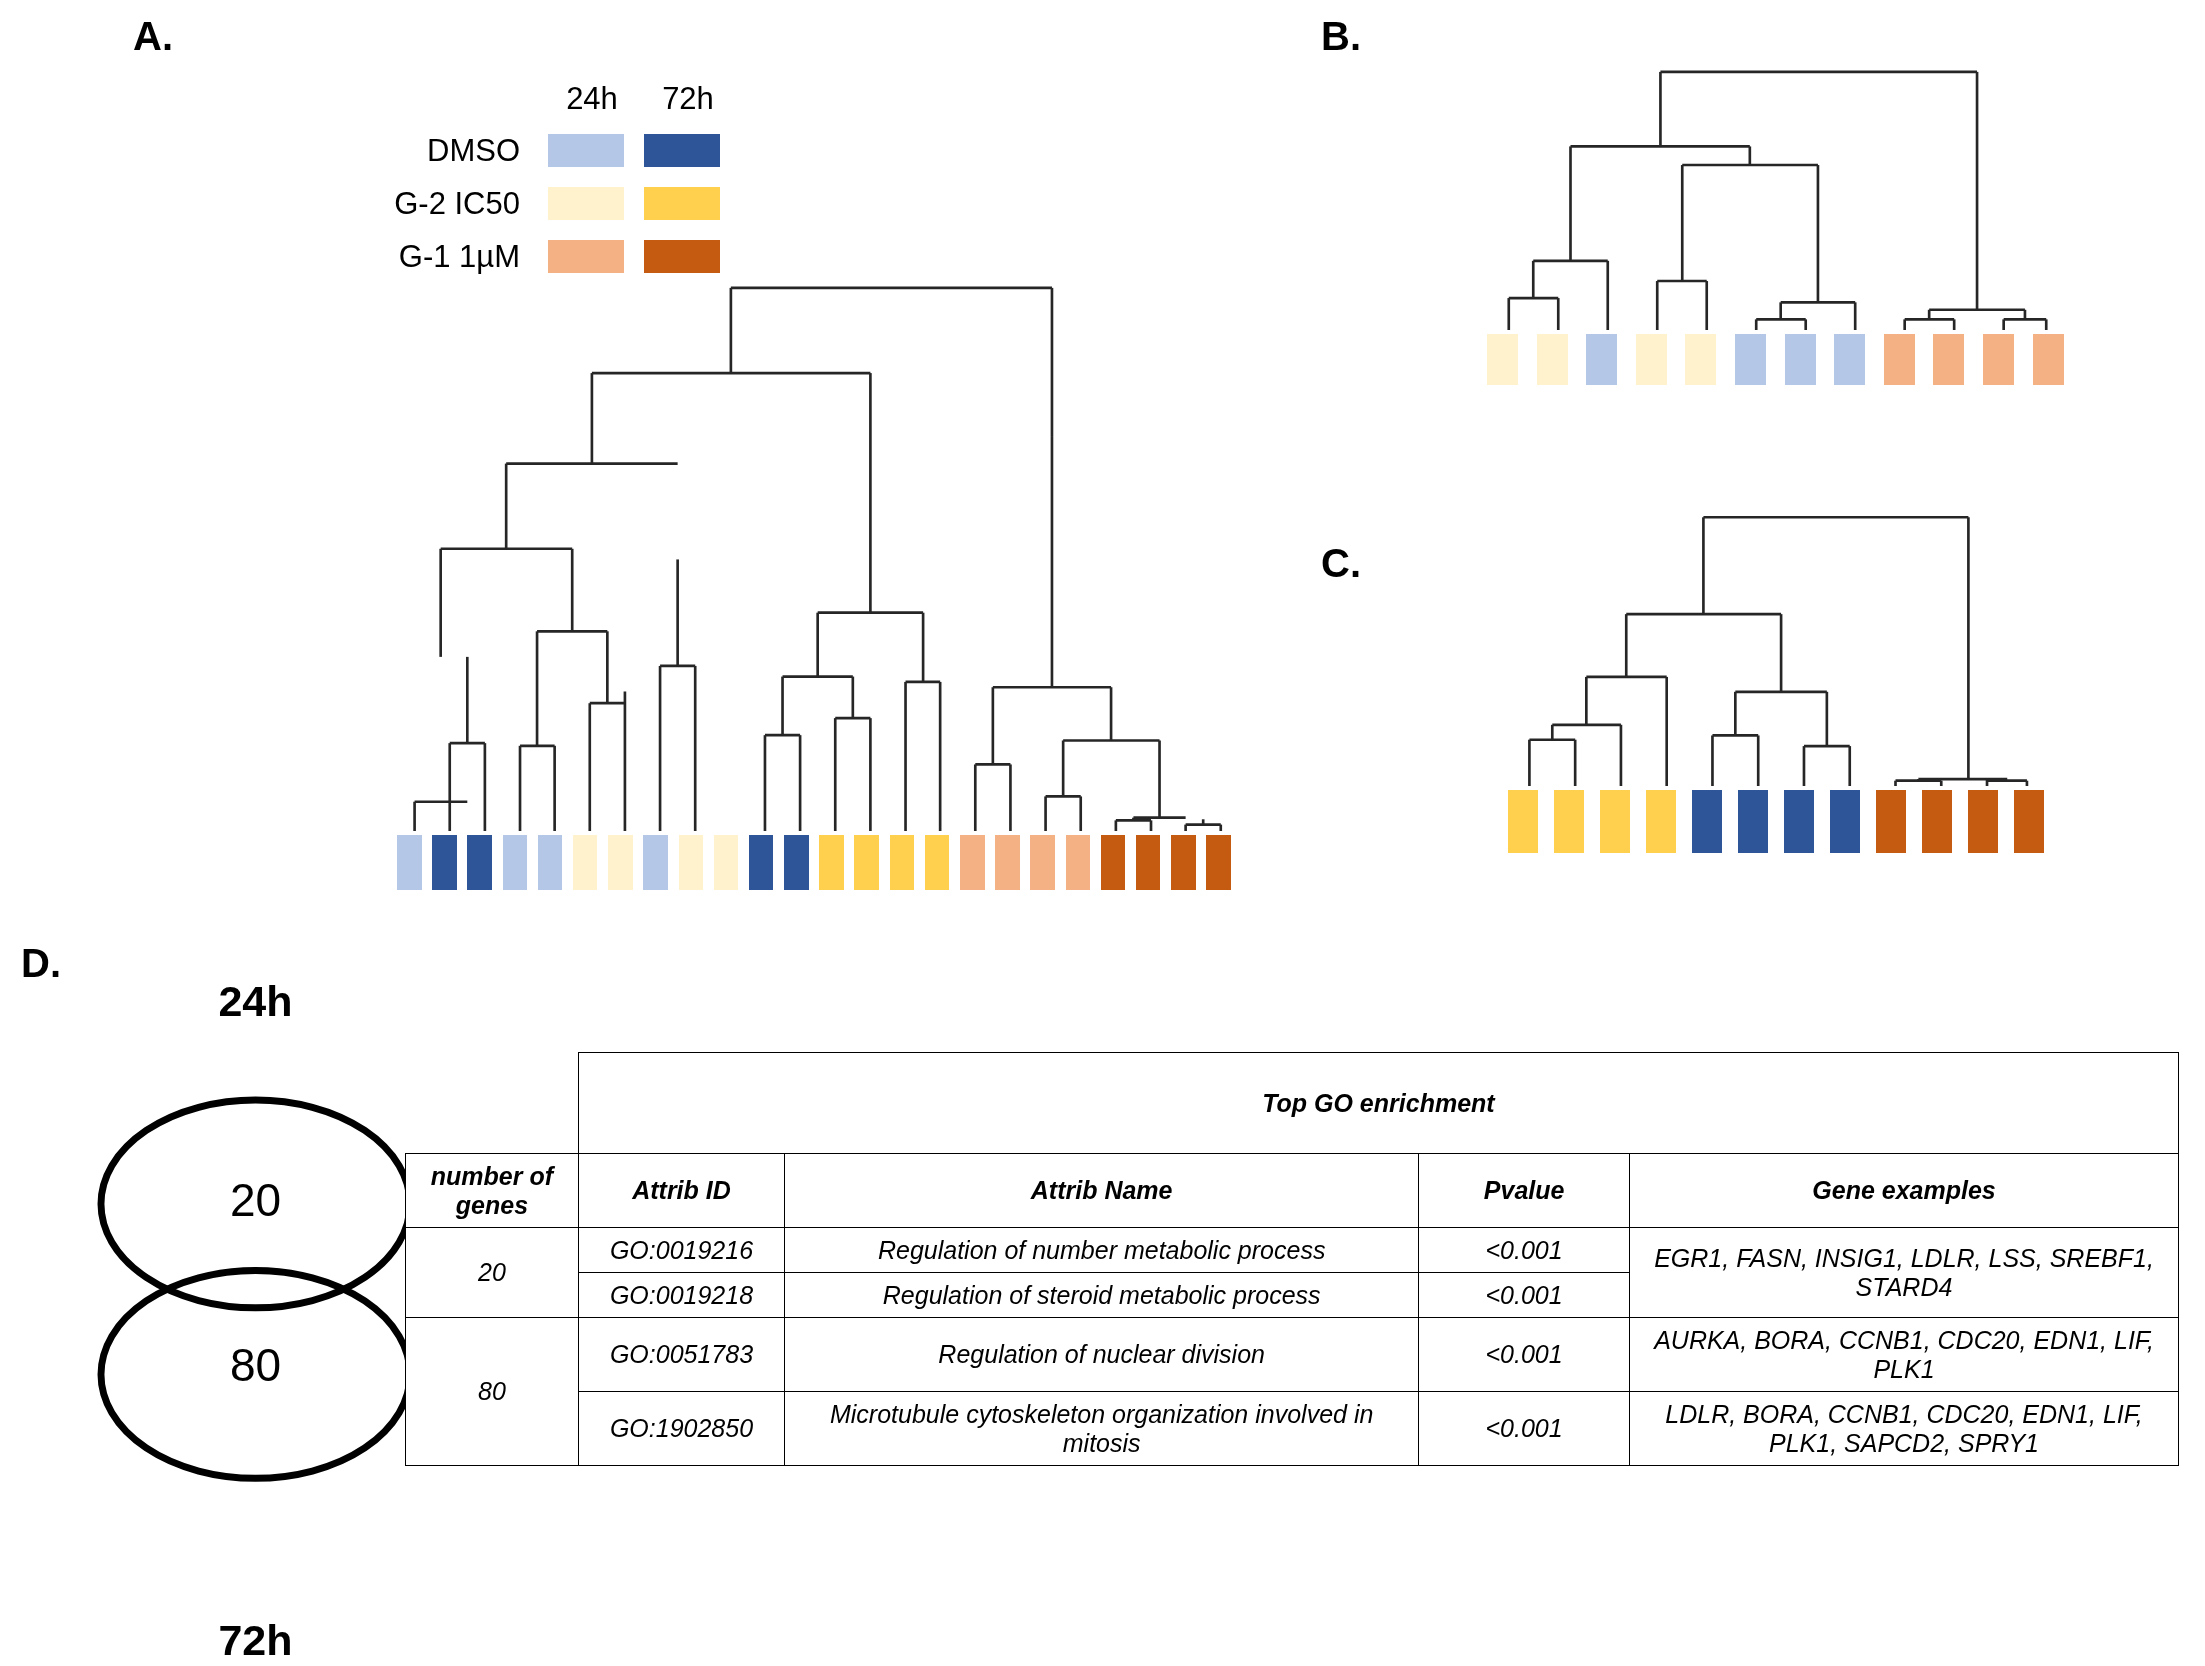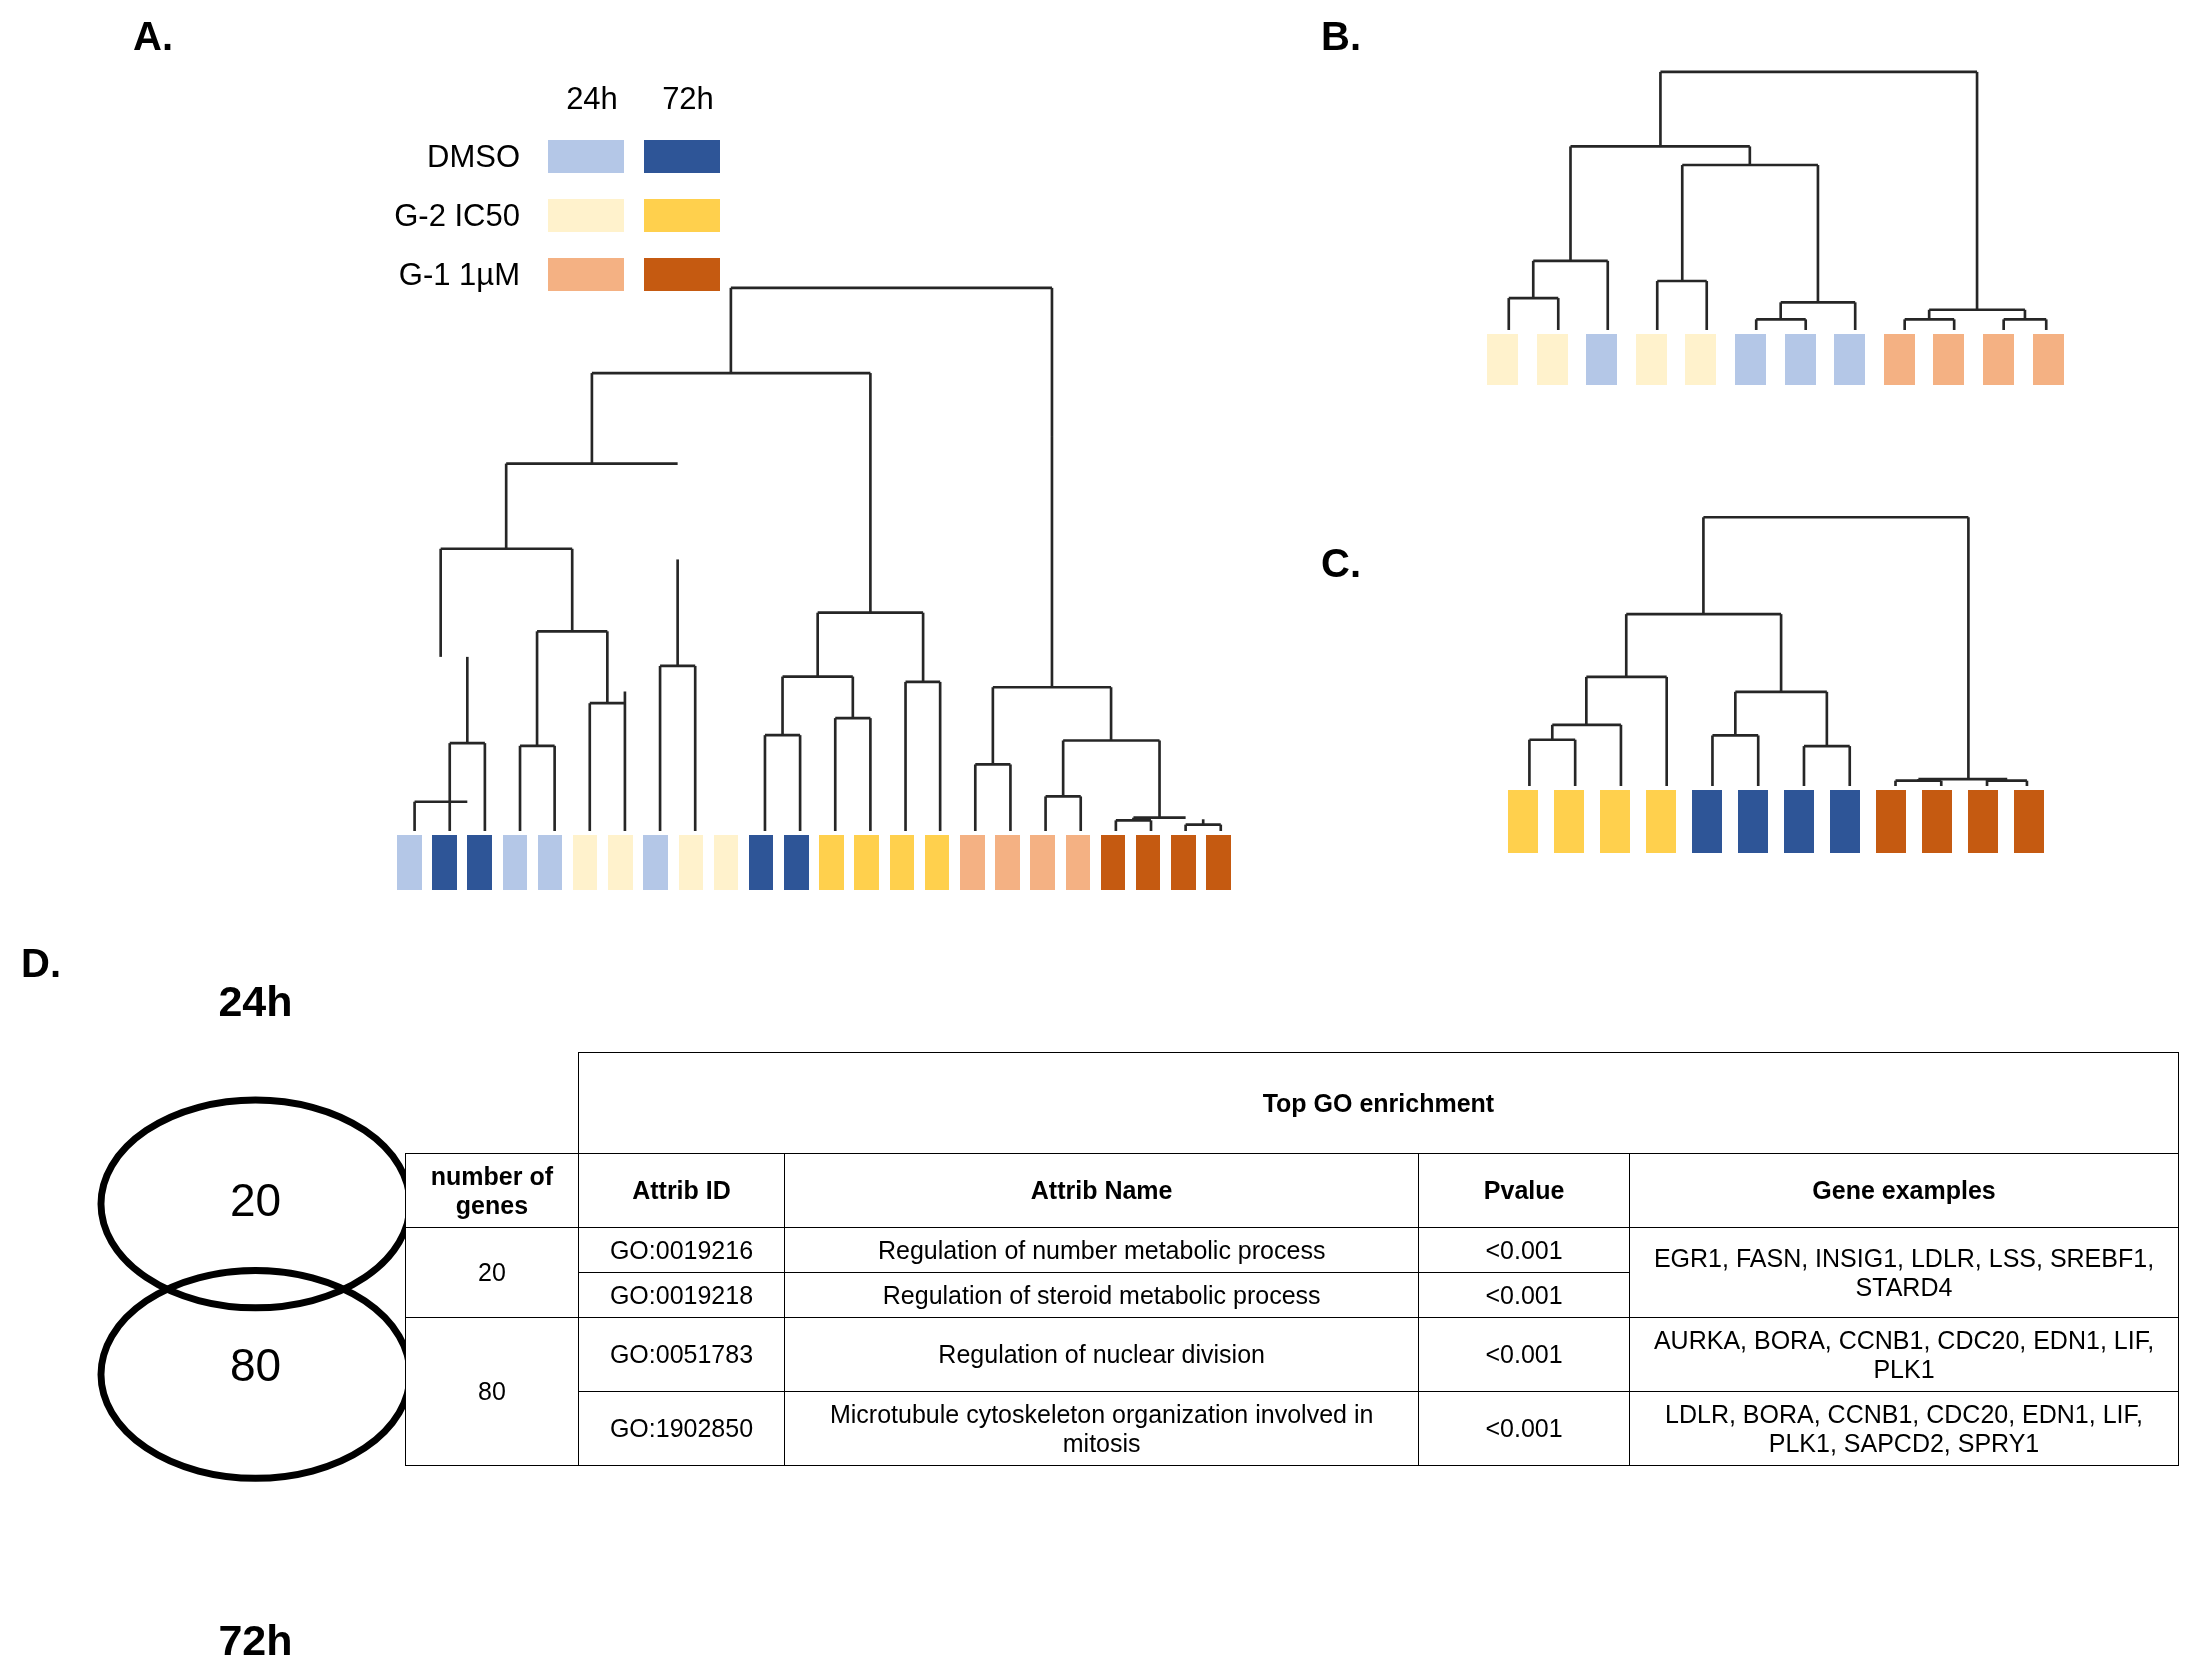--- a/index.html
+++ b/index.html
@@ -6,38 +6,38 @@
   body{
     width:2205px;height:1667px;position:relative;overflow:hidden;
     font-family:"Liberation Sans", sans-serif;color:#000;
   }
   .panel-letter{position:absolute;font-weight:bold;font-size:40px;line-height:1;color:#000;}
 
   
   #legend{position:absolute;left:352px;top:83px;}
   .legend-times{display:flex;margin-left:192px;}
   .legend-times span{width:96px;text-align:center;font-size:31px;line-height:1;}
-  .legend-row{display:flex;align-items:center;margin-top:26px;}
+  .legend-row{display:flex;align-items:center;margin-top:20px;}
   .legend-label{width:186px;text-align:right;padding-right:18px;font-size:31px;line-height:1;box-sizing:border-box;}
   .legend-sw{width:76px;height:33px;margin:0 10px;}
 
   
   .dendro{position:absolute;}
   .dendro svg{display:block;}
   .bars{display:flex;position:absolute;}
   .bar{flex:0 0 auto;}
 
   
   #venn{position:absolute;left:85px;top:980px;width:341px;height:687px;}
   #venn .vlabel{position:absolute;width:100%;text-align:center;font-weight:bold;font-size:43px;line-height:1;}
   #venn .vnum{position:absolute;width:100%;text-align:center;font-size:46px;line-height:1;}
 
   
   #go-table{position:absolute;left:405px;top:1052px;border-collapse:collapse;
-            width:1774px;font-size:25px;background:#fff;}
+            width:1774px;font-size:25px;background:#fff;font-style:italic;}
   #go-table td,#go-table th{border:1.6px solid #000;text-align:center;vertical-align:middle;
             padding:7.5px 8.5px;font-weight:normal;}
   #go-table .hdr{font-weight:bold;}
   #go-table .c-num{width:160px;}
   #go-table .c-id{width:192px;}
   #go-table .c-name{width:655px;}
   #go-table .c-p{width:202px;}
   #go-table .c-genes{width:565px;}
   #go-table .tall{height:85px;}
 </style>

